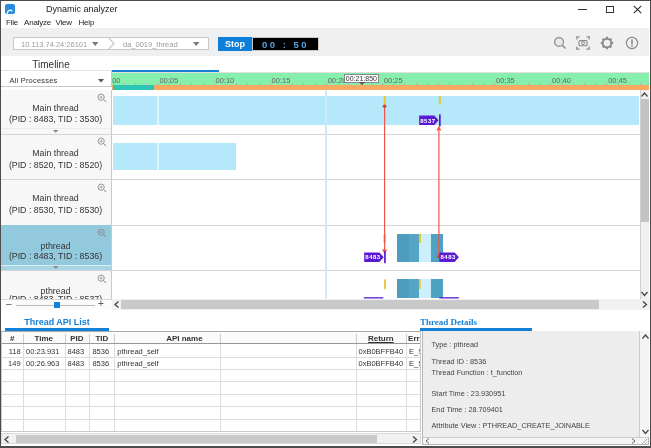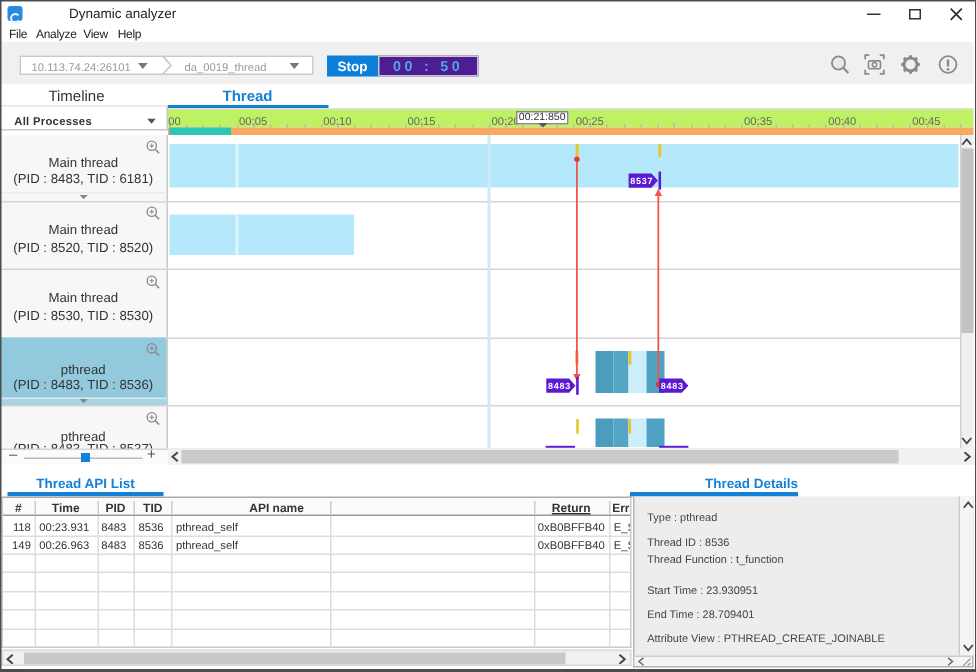--- a/index.html
+++ b/index.html
@@ -32,21 +32,21 @@
       <path d="M0 0 L6.5 0 L3.2 4 Z" fill="#777"></path>
     </svg>
 <svg class="abs" style="left:106px;top:37px;" width="14" height="13" viewBox="0 0 14 13">
       <path d="M2 0 L8 6.5 L2 13" fill="none" stroke="#c9c9c9" stroke-width="1.2"></path>
     </svg>
 <div class="abs" style="left:123px;top:40px;font-size:7.5px;color:#9a9a9a;">da_0019_thread</div>
 <svg class="abs" style="left:193px;top:42px;" width="7" height="5" viewBox="0 0 7 5">
       <path d="M0 0 L6.5 0 L3.2 4 Z" fill="#777"></path>
     </svg>
 <div class="abs" style="left:218px;top:36.5px;width:34px;height:14px;background:#0e7fd9;color:#fff;font-size:9px;font-weight:bold;text-align:center;line-height:14px;">Stop</div>
-<div class="abs" style="left:252px;top:36.5px;width:67px;height:14px;background:#4c1d95;border:1px solid #c9c9c9;font-size:9.5px;font-weight:bold;color:#55a4e4;text-align:center;line-height:13px;letter-spacing:2.5px;">00 : 50</div>
+<div class="abs" style="left:252px;top:36.5px;width:67px;height:14px;background:#000000;border:1px solid #c9c9c9;font-size:9.5px;font-weight:bold;color:#55a4e4;text-align:center;line-height:13px;letter-spacing:2.5px;">00 : 50</div>
 <svg class="abs" style="left:553px;top:36px;" width="14" height="14" viewBox="0 0 14 14">
       <circle cx="6" cy="6" r="4.4" fill="#e8e8e8" stroke="#8a8a8a" stroke-width="1.2"></circle>
       <path d="M9.3 9.3 L12.6 12.6" stroke="#8a8a8a" stroke-width="1.4"></path>
     </svg>
 <svg class="abs" style="left:576px;top:36px;" width="14" height="14" viewBox="0 0 14 14">
       <path d="M0.8 3.5 V0.8 H3.5 M10.5 0.8 H13.2 V3.5 M13.2 10.5 V13.2 H10.5 M3.5 13.2 H0.8 V10.5" fill="none" stroke="#8a8a8a" stroke-width="1.2"></path>
       <rect x="3" y="4.6" width="8" height="5.2" rx="1" fill="none" stroke="#8a8a8a" stroke-width="1.1"></rect>
       <circle cx="7" cy="7.2" r="1.5" fill="none" stroke="#8a8a8a" stroke-width="1"></circle>
     </svg>
 <svg class="abs" style="left:600px;top:36px;" width="14" height="14" viewBox="0 0 14 14">
@@ -55,29 +55,28 @@
         <path d="M7 0.8 V3 M7 11 V13.2 M0.8 7 H3 M11 7 H13.2 M2.6 2.6 L4.2 4.2 M9.8 9.8 L11.4 11.4 M11.4 2.6 L9.8 4.2 M4.2 9.8 L2.6 11.4"></path>
       </g>
       <circle cx="7" cy="7" r="1.8" fill="#f0f0f0"></circle>
     </svg>
 <svg class="abs" style="left:625px;top:36px;" width="14" height="14" viewBox="0 0 14 14">
       <circle cx="7" cy="7" r="5.6" fill="none" stroke="#8a8a8a" stroke-width="1.2"></circle>
       <path d="M7 3.6 V8.4" stroke="#8a8a8a" stroke-width="1.6"></path>
       <circle cx="7" cy="10.2" r="0.9" fill="#8a8a8a"></circle>
     </svg>
 <div class="abs" style="left:0;top:59px;width:102px;text-align:center;font-size:10px;color:#333;">Timeline</div>
-<div class="abs" style="left:111px;top:59px;width:108px;text-align:center;font-size:10px;font-weight:bold;color:#1580d8;">Thread</div>
 <div class="abs" style="left:111px;top:70px;width:108px;height:2px;background:#1580d8;"></div>
 <div class="abs" style="left:0;top:70px;width:112px;height:16.5px;background:#fff;border-right:1px solid #c9c9c9;border-bottom:1px solid #c9c9c9;border-top:1px solid #e5e5e5;">
-      <span class="abs" style="left:9.5px;top:4.5px;font-size:7.5px;font-weight:bold;letter-spacing:0.2px;color:#333;">All Processes</span>
+      <span class="abs" style="left:9.5px;top:4.5px;font-size:7.5px;font-weight:normal;letter-spacing:0.2px;color:#333;">All Processes</span>
       <svg class="abs" style="left:98px;top:8px;" width="6" height="3.5" viewBox="0 0 6 3.5">
         <path d="M0 0 L6 0 L3 3.5 Z" fill="#555"></path>
       </svg>
     </div>
-<div class="abs" style="left:112px;top:72px;width:537px;height:12.5px;background:#bef264;border-top:1px solid #e0e0e0;overflow:hidden;">
+<div class="abs" style="left:112px;top:72px;width:537px;height:12.5px;background:#86efac;border-top:1px solid #e0e0e0;overflow:hidden;">
       <div class="abs" style="left:0.7px;top:9.0px;width:1px;height:3.5px;background:#b5b5b5;"></div>
       <div class="abs" style="left:11.9px;top:10.0px;width:1px;height:2.5px;background:#b5b5b5;"></div>
       <div class="abs" style="left:23.1px;top:10.0px;width:1px;height:2.5px;background:#b5b5b5;"></div>
       <div class="abs" style="left:34.4px;top:10.0px;width:1px;height:2.5px;background:#b5b5b5;"></div>
       <div class="abs" style="left:45.6px;top:10.0px;width:1px;height:2.5px;background:#b5b5b5;"></div>
       <div class="abs" style="left:56.8px;top:9.0px;width:1px;height:3.5px;background:#b5b5b5;"></div>
       <div class="abs" style="left:68.0px;top:10.0px;width:1px;height:2.5px;background:#b5b5b5;"></div>
       <div class="abs" style="left:79.2px;top:10.0px;width:1px;height:2.5px;background:#b5b5b5;"></div>
       <div class="abs" style="left:90.5px;top:10.0px;width:1px;height:2.5px;background:#b5b5b5;"></div>
       <div class="abs" style="left:101.7px;top:10.0px;width:1px;height:2.5px;background:#b5b5b5;"></div>
@@ -131,21 +130,21 @@
       <div class="abs" style="left:480.6px;top:2.5px;width:50px;text-align:center;font-size:7.5px;color:#666;">00:45</div>
       <div class="abs" style="left:232.2px;top:1.3px;width:34.5px;height:8.8px;background:#fff;border:1px solid #888;font-size:7px;color:#333;text-align:center;line-height:7.5px;z-index:5;">00:21:850</div>
       <svg class="abs" style="left:246.5px;top:9.3px;z-index:6;" width="6" height="3" viewBox="0 0 6 3">
         <path d="M0 0 H6 L3 3 Z" fill="#555"></path>
       </svg>
     </div>
 <div class="abs" style="left:112px;top:84.5px;width:537px;height:5.5px;background:#f7a861;"></div>
 <div class="abs" style="left:113px;top:84.5px;width:41.3px;height:5.5px;background:#2cc6b8;"></div>
 <div class="abs" style="left:0;top:90px;width:112px;height:208.5px;background:#f7f7f7;border-right:1px solid #c9c9c9;"></div>
 <div class="abs" style="left:0;top:104px;width:111px;text-align:center;font-size:8.8px;color:#333;line-height:9px;">Main thread</div>
-<div class="abs" style="left:0;top:115.4px;width:111px;text-align:center;font-size:8.8px;color:#333;line-height:9px;">(PID : 8483, TID : 6181)</div>
+<div class="abs" style="left:0;top:115.4px;width:111px;text-align:center;font-size:8.8px;color:#333;line-height:9px;">(PID : 8483, TID : 3530)</div>
 <svg class="abs" style="left:97px;top:93.2px;" width="10" height="10" viewBox="0 0 11 11">
       <circle cx="4.6" cy="4.6" r="3.4" fill="none" stroke="#8a8a8a" stroke-width="1"></circle>
       <path d="M7.1 7.1 L10 10" stroke="#8a8a8a" stroke-width="1.1"></path>
       <path d="M3 4.6 H6.2 M4.6 3 V6.2" stroke="#8a8a8a" stroke-width="0.8"></path>
     </svg>
 <div class="abs" style="left:0;top:127.5px;width:111px;height:1px;background:#ececec;"></div>
 <svg class="abs" style="left:53px;top:129.8px;" width="5.5" height="2.8" viewBox="0 0 5.5 2.8">
       <path d="M0 0 H5.5 L2.75 2.8 Z" fill="#888"></path>
     </svg>
 <div class="abs" style="left:0;top:134px;width:640px;height:1px;background:#d4d4d4;"></div>
@@ -296,21 +295,21 @@
     </div>
 <div class="abs" style="left:0.5px;top:433px;width:420px;height:11px;background:#f1f1f1;border:1px solid #d9d9d9;">
 <svg class="abs" style="left:2px;top:1.5px;" width="6" height="7" viewBox="0 0 6 7">
         <path d="M4.5 0.5 L1 3.5 L4.5 6.5" fill="none" stroke="#444" stroke-width="1.3"></path>
       </svg>
 <div class="abs" style="left:14px;top:0.5px;width:361px;height:8px;background:#c9c9c9;"></div>
 <svg class="abs" style="left:410px;top:1.5px;" width="6" height="7" viewBox="0 0 6 7">
         <path d="M1 0.5 L4.5 3.5 L1 6.5" fill="none" stroke="#444" stroke-width="1.3"></path>
       </svg>
     </div>
-<div class="abs" style="left:420px;top:317px;width:112px;text-align:right;font-size:9px;font-weight:bold;color:#1580d8;">Thread Details</div>
+<div class="abs" style="left:420px;top:317px;width:112px;text-align:left;font-size:9px;font-weight:bold;color:#1580d8;font-family:Liberation Serif, serif;">Thread Details</div>
 <div class="abs" style="left:420px;top:328px;width:112px;height:2.5px;background:#1580d8;"></div>
 <div class="abs" style="left:422px;top:330.5px;width:227px;height:114.5px;background:#ededed;border:1px solid #b5b5b5;border-top:none;">
       <div class="abs" style="left:8.5px;top:9.8px;font-size:7.3px;color:#444;white-space:nowrap;">Type : pthread</div>
       <div class="abs" style="left:8.5px;top:26.0px;font-size:7.3px;color:#444;white-space:nowrap;">Thread ID : 8536</div>
       <div class="abs" style="left:8.5px;top:37px;font-size:7.3px;color:#444;white-space:nowrap;">Thread Function : t_function</div>
       <div class="abs" style="left:8.5px;top:58.4px;font-size:7.3px;color:#444;white-space:nowrap;">Start Time : 23.930951</div>
       <div class="abs" style="left:8.5px;top:74.6px;font-size:7.3px;color:#444;white-space:nowrap;">End Time : 28.709401</div>
       <div class="abs" style="left:8.5px;top:90.8px;font-size:7.3px;color:#444;white-space:nowrap;">Attribute View : PTHREAD_CREATE_JOINABLE</div>
       <div class="abs" style="left:215.5px;top:0;width:10px;height:106.5px;background:#f4f4f4;border-left:1px solid #ccc;"></div>
       <svg class="abs" style="left:218.5px;top:3px;" width="7" height="6" viewBox="0 0 7 6">

